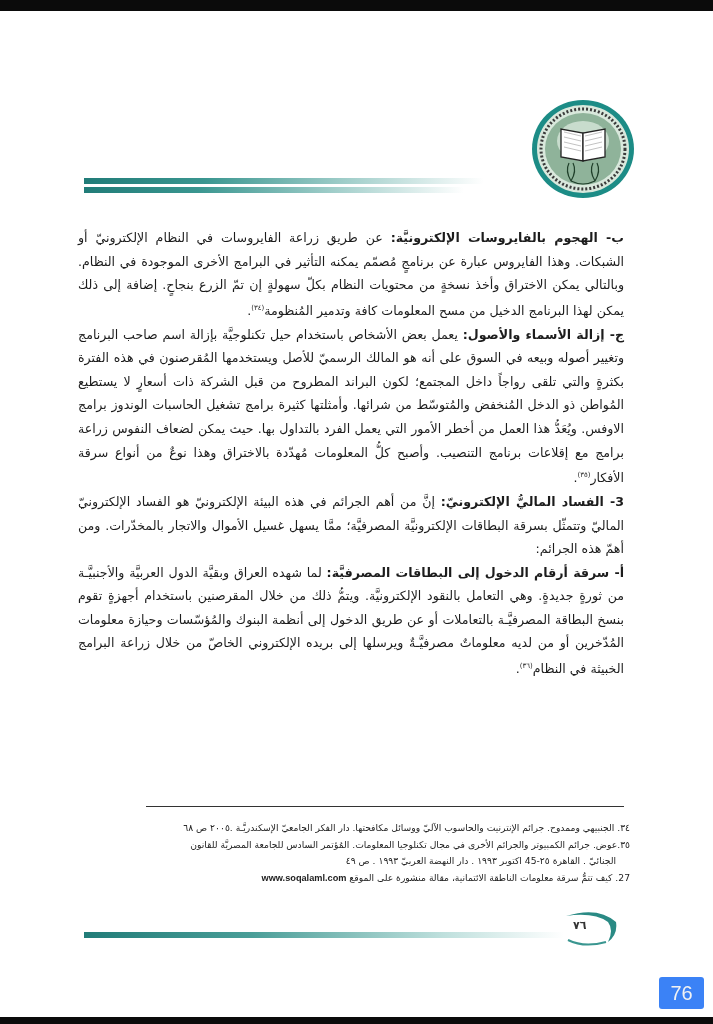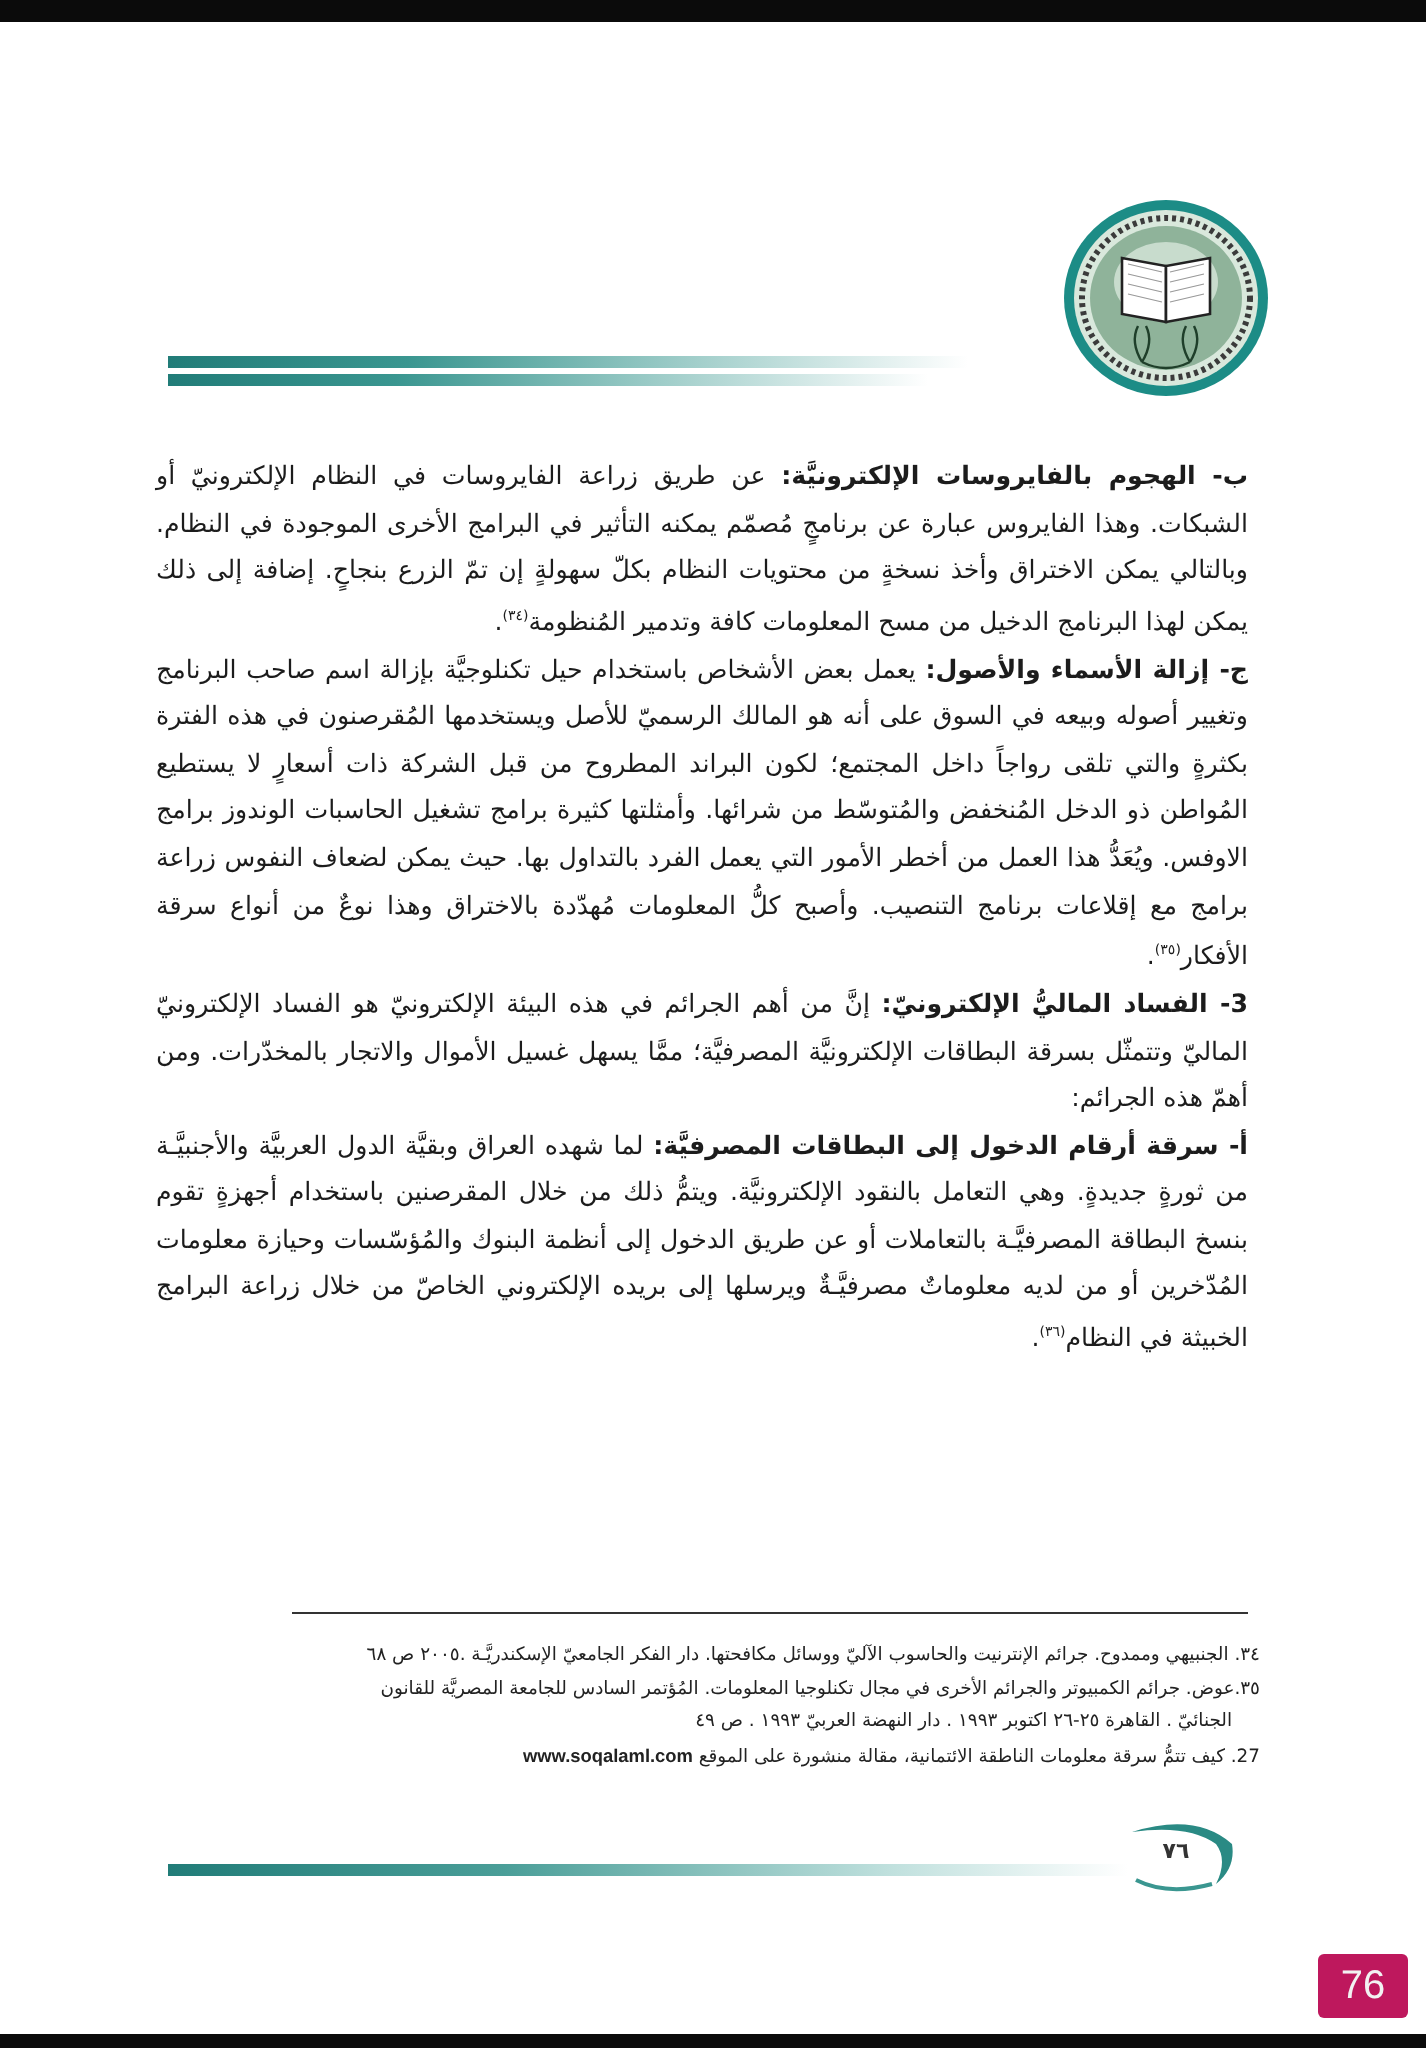--- a/index.html
+++ b/index.html
@@ -22,23 +22,23 @@
     sup.ref { font-size: 7px; vertical-align: super; margin-top: 12px; }
 
     .fn-rule { position: absolute; left: 146px; top: 806px; width: 478px; height: 1px; background: #333; }
     .footnotes { position: absolute; left: 150px; top: 820px; width: 480px; direction: rtl; font-size: 9.2px; line-height: 16.5px; color: #222; }
     .footnotes .fn.cont { padding-right: 14px; }
     .footnotes .url { direction: ltr; unicode-bidi: embed; font-family: "Liberation Sans", sans-serif; font-weight: bold; margin-left: 48px; }
 
     .footer-stripe { position: absolute; left: 84px; top: 932px; width: 480px; height: 6px;
       background: linear-gradient(to right, #217c78 0%, #4a9e98 35%, #bfe0dd 75%, rgba(255,255,255,0) 100%); }
     .page-swoosh { position: absolute; left: 558px; top: 908px; width: 64px; height: 40px; }
-    .page-num-printed { position: absolute; left: 573px; top: 919px; width: 30px; text-align: center; font-size: 11px; font-weight: bold; color: #333; font-family: "DejaVu Sans", sans-serif; }
+    .page-num-printed { position: absolute; left: 573px; top: 919px; width: 30px; text-align: left; font-size: 11px; font-weight: bold; color: #333; font-family: "DejaVu Sans", sans-serif; }
 
-    .viewer-page-badge { position: absolute; left: 659px; top: 977px; width: 45px; height: 32px; background: #be185d; border-radius: 3px;
+    .viewer-page-badge { position: absolute; left: 659px; top: 977px; width: 45px; height: 32px; background: #3b82f6; border-radius: 3px;
       color: #f2f2f2; font-family: "Liberation Sans", sans-serif; font-size: 20px; display: flex; align-items: center; justify-content: center; }
   </style>
 </head>
 <body>
 
 <div class="top-bar"></div>
 
 <div class="header-stripe s1"></div>
 <div class="header-stripe s2"></div>
 
@@ -71,21 +71,21 @@
   </p>
   <p class="para">
     <span class="lead">أ- سرقة أرقام الدخول إلى البطاقات المصرفيَّة:</span><span> لما شهده العراق وبقيَّة الدول العربيَّة والأجنبيَّـة من ثورةٍ جديدةٍ. وهي التعامل بالنقود الإلكترونيَّة. ويتمُّ ذلك من خلال المقرصنين باستخدام أجهزةٍ تقوم بنسخ البطاقة المصرفيَّـة بالتعاملات أو عن طريق الدخول إلى أنظمة البنوك والمُؤسّسات وحيازة معلومات المُدّخرين أو من لديه معلوماتٌ مصرفيَّـةٌ ويرسلها إلى بريده الإلكتروني الخاصّ من خلال زراعة البرامج الخبيثة في النظام</span><sup class="ref">(٣٦)</sup><span>.</span>
   </p>
 </div>
 
 <div class="fn-rule"></div>
 <div class="footnotes">
   <div class="fn">٣٤. الجنبيهي وممدوح. جرائم الإنترنيت والحاسوب الآليّ ووسائل مكافحتها. دار الفكر الجامعيّ الإسكندريَّـة .٢٠٠٥ ص ٦٨</div>
   <div class="fn">٣٥.عوض. جرائم الكمبيوتر والجرائم الأخرى في مجال تكنلوجيا المعلومات. المُؤتمر السادس للجامعة المصريَّة للقانون</div>
-  <div class="fn cont">الجنائيّ . القاهرة ٢٥-٢٦ اكتوبر ١٩٩٣ . دار النهضة العربيّ ١٩٩٣ . ص ٤٩</div>
+  <div class="fn cont">الجنائيّ . القاهرة ٢٥-45 اكتوبر ١٩٩٣ . دار النهضة العربيّ ١٩٩٣ . ص ٤٩</div>
   <div class="fn">
     <span>27. كيف تتمُّ سرقة معلومات الناطقة الائتمانية، مقالة منشورة على الموقع </span><span class="url">www.soqalaml.com</span>
   </div>
 </div>
 
 <div class="footer-stripe"></div>
 <svg class="page-swoosh" viewBox="0 0 64 40">
   <path d="M8 8 Q40 -2 58 14 Q60 26 50 34 Q56 22 50 14 Q36 4 8 8 Z" fill="#2a8a84"></path>
   <path d="M10 32 Q26 40 48 34" stroke="#3a9690" stroke-width="2" fill="none"></path>
 </svg>

